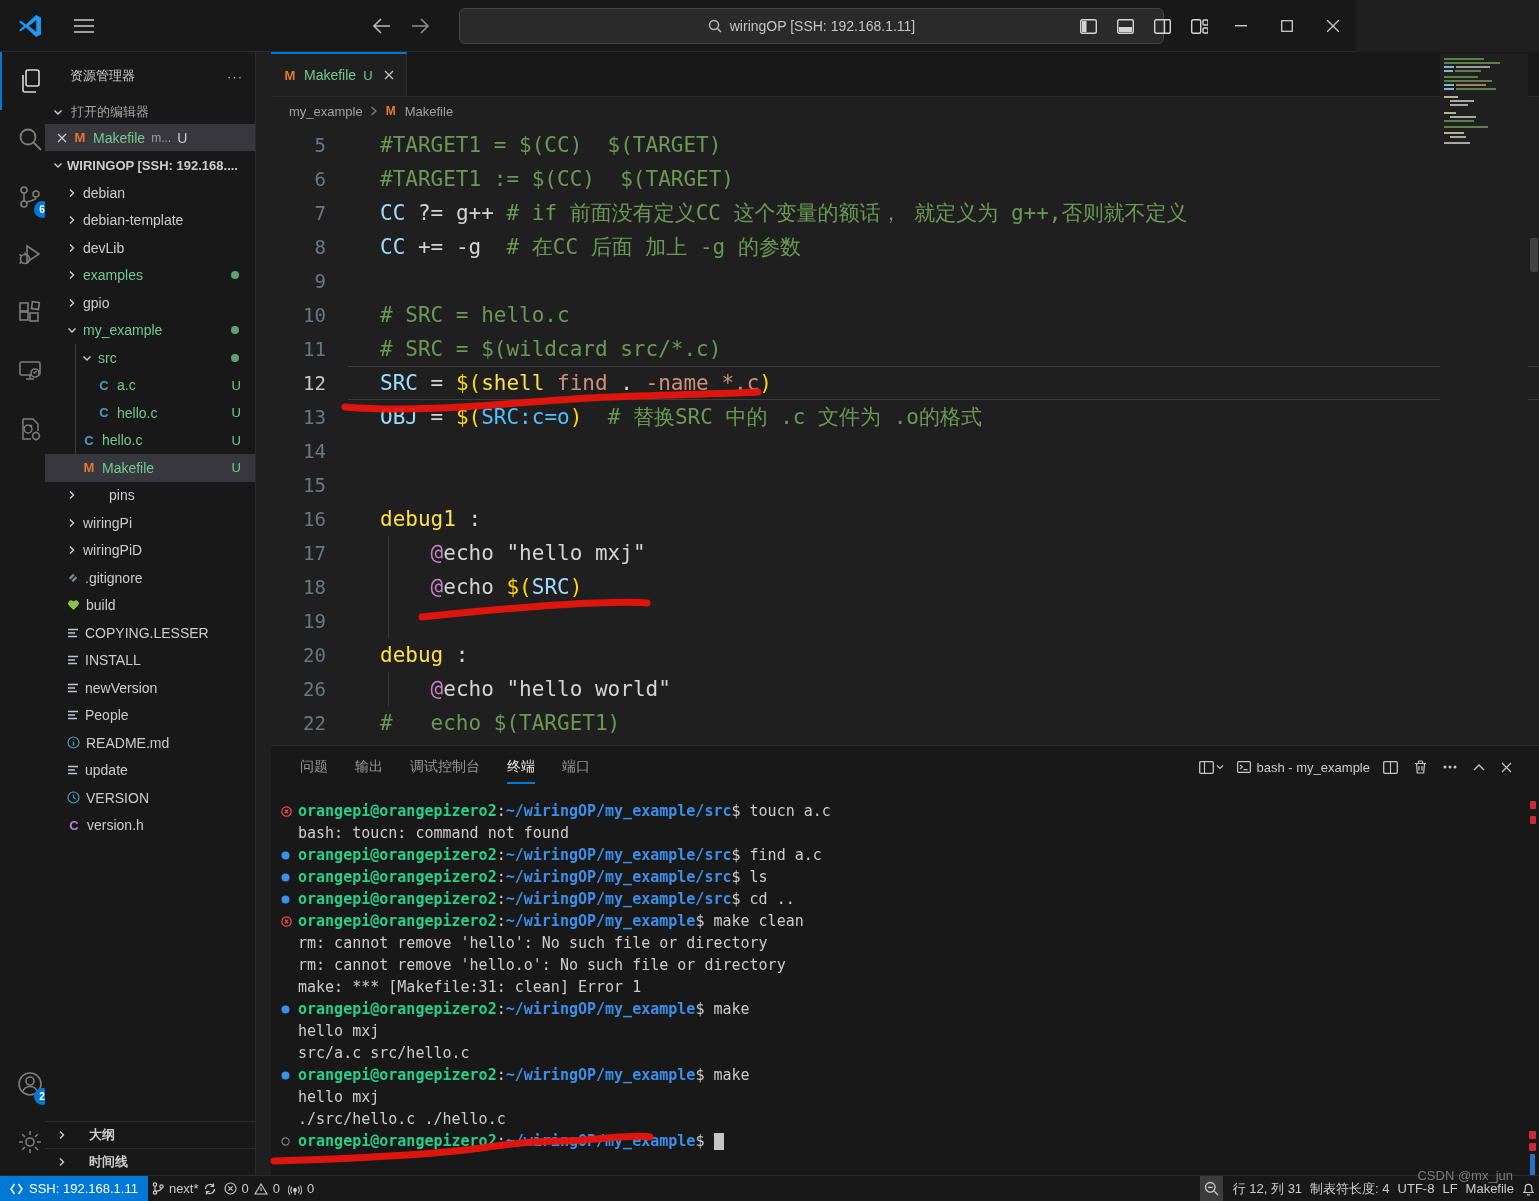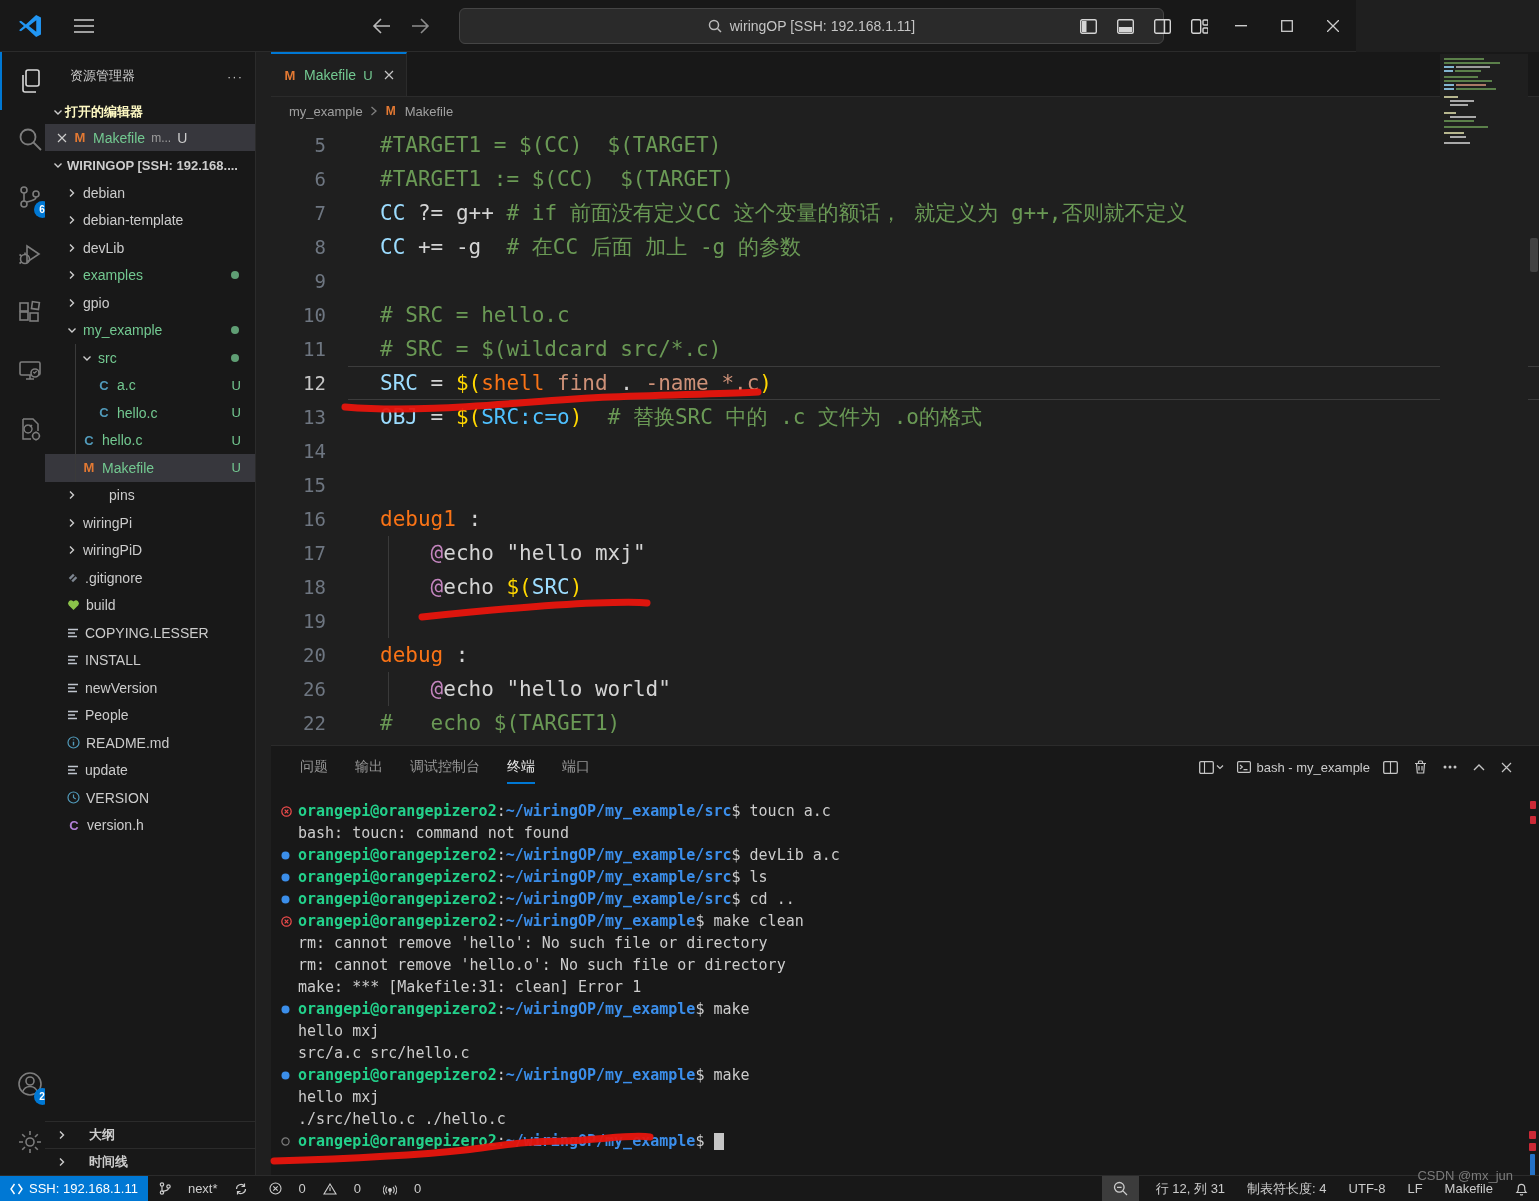--- a/index.html
+++ b/index.html
@@ -22,21 +22,21 @@
   #activitybar{position:absolute;left:0;top:52px;width:60px;height:1123px;background:#181818;border-right:1px solid #2b2b2b;display:flex;flex-direction:column;align-items:center}
   .ab-item{position:relative;width:60px;height:58px;display:flex;align-items:center;justify-content:center;cursor:pointer;color:#7d7d7d}
   .ab-item.active{color:#d7d7d7;border-left:2px solid #0078d4}
   .ab-badge{position:absolute;right:9px;bottom:8px;min-width:17px;height:17px;border-radius:9px;background:#0078d4;color:#fff;font-size:10px;font-weight:700;display:flex;align-items:center;justify-content:center;padding:0 3px}
   .ab-bottom{margin-top:auto;margin-bottom:4px;display:flex;flex-direction:column;align-items:center}
 
   
   #sidebar{position:absolute;left:45px;top:52px;width:211px;height:1123px;background:#181818;border-right:1px solid #2b2b2b;display:flex;flex-direction:column;overflow:hidden}
   .sb-header{height:48px;display:flex;align-items:center;padding:0 12px 0 25px;color:#cccccc;font-size:13px}
   .sb-header .more{margin-left:auto;cursor:pointer;letter-spacing:1px;color:#c5c5c5}
-  .sb-sect{height:24px;display:flex;align-items:center;gap:2px;padding-left:8px;font-weight:700;font-size:13px;color:#fef9c3;cursor:pointer}
+  .sb-sect{height:24px;display:flex;align-items:center;gap:8px;padding-left:8px;font-weight:400;font-size:13px;color:#a3a3a3;cursor:pointer}
   .oe-item{height:27px;display:flex;align-items:center;gap:6px;background:#37373d;padding-left:12px;cursor:pointer}
   .oe-item .det{color:#9d9d9d;font-size:12px}
   .sb-root{height:28px;display:flex;align-items:center;gap:4px;padding-left:8px;font-weight:700;font-size:13px;color:#cccccc;white-space:nowrap;overflow:hidden;cursor:pointer}
   #tree{position:relative;flex:0 0 auto}
   .tr-row{height:27.5px;display:flex;align-items:center;gap:6px;font-size:14px;color:#cccccc;cursor:pointer;white-space:nowrap}
   .tr-row.sel{background:#37373d}
   .tr-row .lbl.mod{color:#73c991}
   .tr-row .right{margin-left:auto;padding-right:14px;color:#73c991;font-size:13px}
   .tr-dot{margin-left:auto;margin-right:16px;width:8px;height:8px;border-radius:50%;background:#5f9e74}
   .tree-guide{position:absolute;left:30px;width:1px;background:#3a3a3a}
@@ -55,21 +55,21 @@
   .ed-actions .ic{padding:5px;color:#c5c5c5;cursor:pointer}
   #breadcrumb{height:28px;display:flex;align-items:center;gap:7px;padding-left:18px;color:#a0a0a0;font-size:13px}
   #code{position:relative;height:620px;overflow:hidden;font-family:"DejaVu Sans Mono","Liberation Mono",monospace;font-size:21px;padding-top:3px}
   .cl{display:flex;height:34px;line-height:34px;white-space:pre}
   .cl .ln{width:77px;flex:0 0 77px;text-align:right;color:#6e7681;font-size:19px;padding-right:22px}
   .cl.cur .ln{color:#c6c6c6}
   .cl .ct{position:relative;flex:1;padding-left:32px}
   .cl.cur .ct{box-shadow:inset 0 1px 0 #3c3c3c, inset 0 -1px 0 #3c3c3c}
   .cl .guide{position:absolute;left:40px;top:0;bottom:0;width:1px;background:#3a3a3a}
   .tk-comment{color:#6a9955}.tk-var{color:#9cdcfe}.tk-plain{color:#d4d4d4}.tk-paren{color:#ffd700}
-  .tk-func{color:#f97316}.tk-orange{color:#ce9178}.tk-cyan{color:#4fc1ff}.tk-at{color:#c586c0}
+  .tk-func{color:#fde047}.tk-orange{color:#ce9178}.tk-cyan{color:#4fc1ff}.tk-at{color:#c586c0}
   #minimap{position:absolute;right:11px;top:2px;width:88px;height:620px;background:#1f1f1f}
   #ed-scrollthumb{position:absolute;right:1px;top:186px;width:8px;height:34px;background:#424242;border-radius:2px}
 
   
   #panel{position:absolute;left:271px;top:745px;width:1268px;height:430px;background:#181818;border-top:1px solid #2b2b2b}
   #panel-tabs{height:42px;display:flex;align-items:center;padding-left:29px;gap:27px;font-size:14px;color:#969696}
   .ptab{position:relative;cursor:pointer;padding:4px 0}
   .ptab.active{color:#e7e7e7}
   .ptab.active::after{content:"";position:absolute;left:0;right:0;bottom:-4px;height:2px;background:#0078d4}
   .panel-actions{margin-left:auto;display:flex;align-items:center;gap:10px;padding-right:24px;color:#c5c5c5}
@@ -81,21 +81,21 @@
   .sg-u{color:#23d18b;font-weight:700}
   .sg-pa{color:#3b8eea;font-weight:700}
   .sg-pl{color:#cccccc}
   .cursor{display:inline-block;width:10px;height:17px;background:#c5c5c5;vertical-align:middle;margin-left:1px}
 
   
   .ov{position:absolute;border-radius:1px}
 
   
   #statusbar{position:absolute;left:0;top:1175px;width:1539px;height:26px;background:#181818;border-top:1px solid #2b2b2b;display:flex;align-items:center;font-size:13px;color:#cccccc}
-  .st-item{display:flex;align-items:center;gap:17px;padding:0 11px;height:26px;cursor:pointer}
+  .st-item{display:flex;align-items:center;gap:5px;padding:0 4px;height:26px;cursor:pointer}
   .st-remote{background:#0078d4;color:#fff;padding:0 10px;gap:6px}
   .st-right{margin-left:auto;display:flex;align-items:center}
   .st-zoom{background:#3c3c3c;margin-right:6px}
   #watermark{position:absolute;right:26px;top:1168px;color:#8c8c8c;opacity:.85;font-size:13px;pointer-events:none;z-index:60}
   #annotations{position:absolute;left:0;top:0;z-index:50;pointer-events:none}
 </style>
 </head>
 <body>
 
 <div id="app">
@@ -584,21 +584,21 @@
       </div>
     </div>
     <div id="term">
         <div class="tl"><span class="mk"><svg width="11" height="11" viewBox="0 0 11 11" fill="none" stroke="#f14c4c" stroke-width="1.2">
               <circle cx="5.5" cy="5.5" r="4.7"></circle>
               <path d="M3.7 3.7l3.6 3.6M7.3 3.7 3.7 7.3"></path>
             </svg></span><span class="sg-u">orangepi@orangepizero2</span><span class="sg-pl">:</span><span class="sg-pa">~/wiringOP/my_example/src</span><span class="sg-pl">$ toucn a.c</span></div>
         <div class="tl"><span class="mk"></span><span class="sg-pl">bash: toucn: command not found</span></div>
         <div class="tl"><span class="mk"><svg width="9" height="9">
               <circle cx="4.5" cy="4.5" r="4" fill="#3b8eea"></circle>
-            </svg></span><span class="sg-u">orangepi@orangepizero2</span><span class="sg-pl">:</span><span class="sg-pa">~/wiringOP/my_example/src</span><span class="sg-pl">$ devLib a.c</span></div>
+            </svg></span><span class="sg-u">orangepi@orangepizero2</span><span class="sg-pl">:</span><span class="sg-pa">~/wiringOP/my_example/src</span><span class="sg-pl">$ find a.c</span></div>
         <div class="tl"><span class="mk"><svg width="9" height="9">
               <circle cx="4.5" cy="4.5" r="4" fill="#3b8eea"></circle>
             </svg></span><span class="sg-u">orangepi@orangepizero2</span><span class="sg-pl">:</span><span class="sg-pa">~/wiringOP/my_example/src</span><span class="sg-pl">$ ls</span></div>
         <div class="tl"><span class="mk"><svg width="9" height="9">
               <circle cx="4.5" cy="4.5" r="4" fill="#3b8eea"></circle>
             </svg></span><span class="sg-u">orangepi@orangepizero2</span><span class="sg-pl">:</span><span class="sg-pa">~/wiringOP/my_example/src</span><span class="sg-pl">$ cd ..</span></div>
         <div class="tl"><span class="mk"><svg width="11" height="11" viewBox="0 0 11 11" fill="none" stroke="#f14c4c" stroke-width="1.2">
               <circle cx="5.5" cy="5.5" r="4.7"></circle>
               <path d="M3.7 3.7l3.6 3.6M7.3 3.7 3.7 7.3"></path>
             </svg></span><span class="sg-u">orangepi@orangepizero2</span><span class="sg-pl">:</span><span class="sg-pa">~/wiringOP/my_example</span><span class="sg-pl">$ make clean</span></div>

